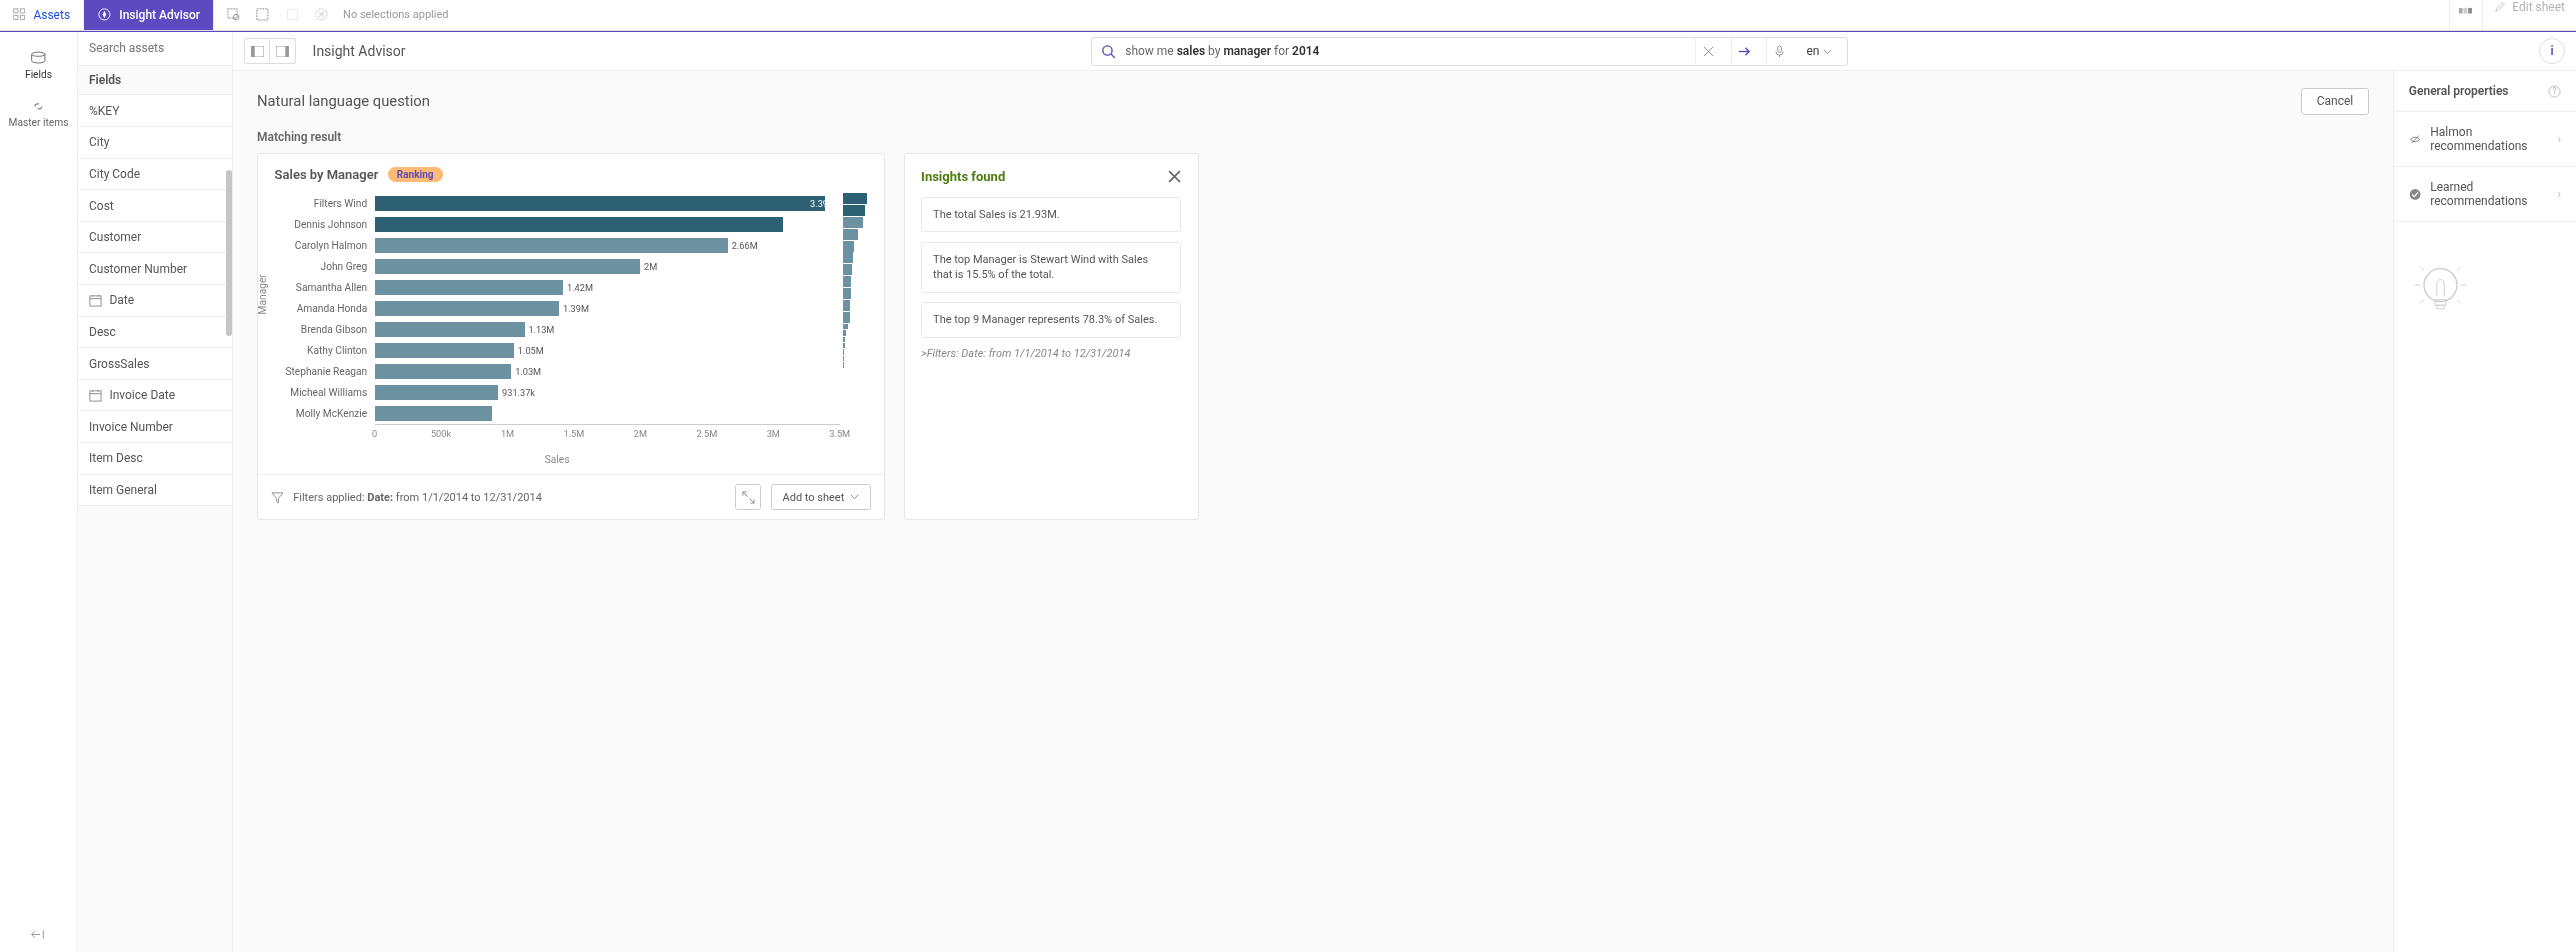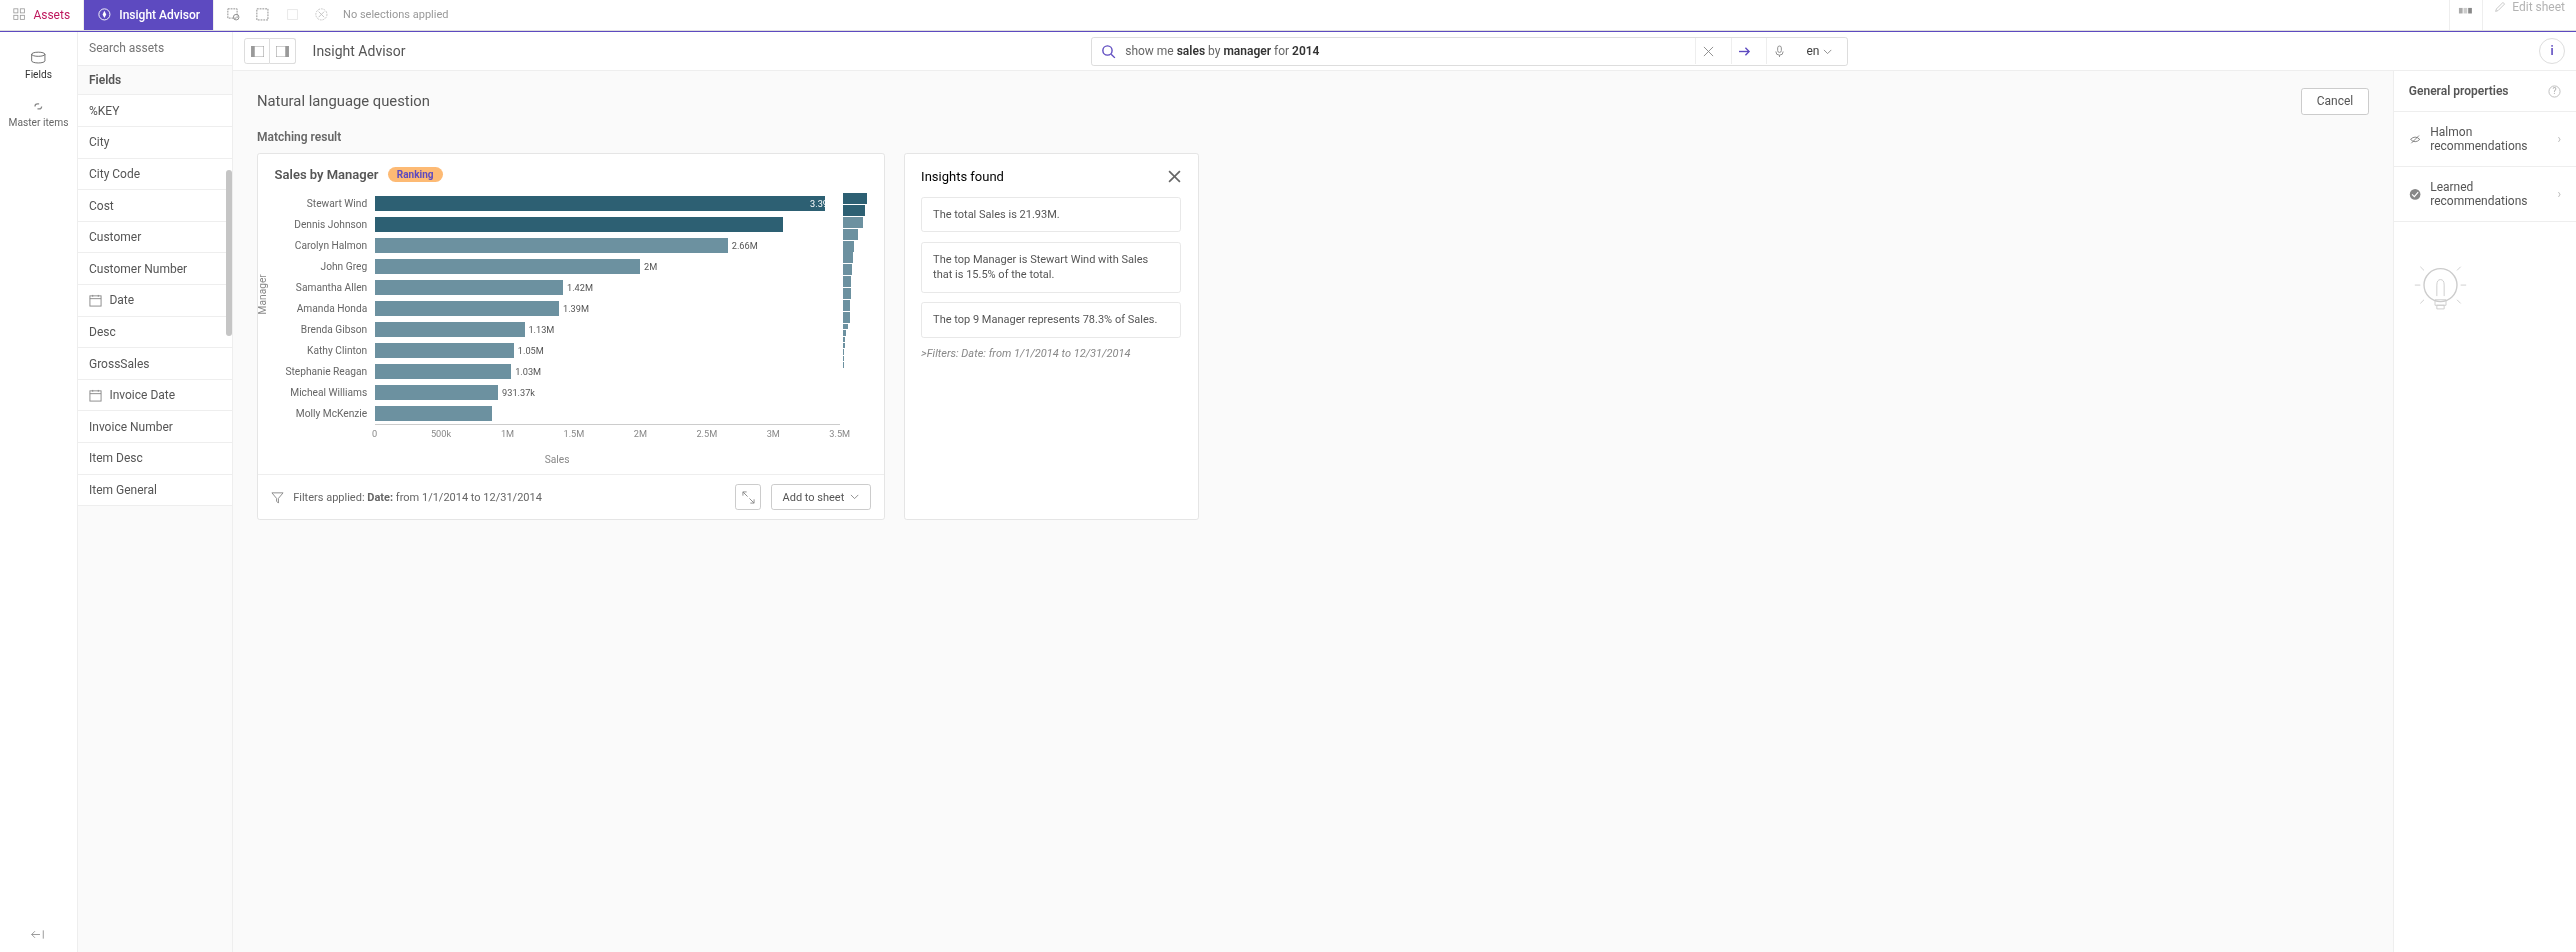--- a/index.html
+++ b/index.html
@@ -1,18 +1,18 @@
 <!DOCTYPE html>
 <html style="font-size:14.8px"><head>
 <meta charset="utf-8">
 <style>
 * { margin:0; padding:0; box-sizing:border-box; font-family:-apple-system,BlinkMacSystemFont,"Segoe UI",Roboto,sans-serif; }
 body { background:#f5f5f5; color:#404040; font-size:12px; overflow:hidden; }
 .topbar { height:30.5px; background:#fff; border-bottom:0.9px solid #ddd; display:flex; align-items:center; }
-.topbar .tab { height:100%; display:flex; align-items:center; padding:0 13px; gap:7.4px; font-size:12px; color:#be185d; border-right:0.9px solid #eee; cursor:pointer; }
+.topbar .tab { height:100%; display:flex; align-items:center; padding:0 13px; gap:7.4px; font-size:12px; color:#1d4ed8; border-right:0.9px solid #eee; cursor:pointer; }
 .topbar .tab.active { background:#5d4ac0; color:#fff; }
 .topbar .icons-group { display:flex; gap:5.5px; padding:0 7.4px; align-items:center; }
 .topbar .icon-btn { width:24px; height:24px; display:flex; align-items:center; justify-content:center; color:#888; cursor:pointer; }
 .topbar .no-sel { color:#999; font-size:11px; margin-left:3.7px; }
 .topbar .spacer { flex:1; }
 .topbar .right-btn { padding:0 11px; height:100%; display:flex; align-items:flex-start; gap:5.5px; color:#b3b3b3; border-left:0.9px solid #eee; cursor:pointer; }
 
 .accent-bar { height:1.8px; background:#5d4ac0; }
 
 .container { display:flex; height:calc(100vh - 32px); }
@@ -82,21 +82,21 @@
 .bar-row .val.outside { color:#555; }
 .x-axis { margin-left:100px; border-top:0.9px solid #ccc; position:relative; height:28px; }
 .x-tick { position:absolute; top:2.8px; font-size:9.2px; color:#888; transform:translateX(-50%); }
 .xlabel { text-align:center; font-size:10.2px; color:#888; margin-top:1.8px; }
 
 .mini-bar { height:10.2px; margin-bottom:0.9px; background:#2d6073; }
 .mini-bar.light { background:#6c91a0; }
 
 .insights-card { flex:0 0 295px; background:#fff; border:0.9px solid #e5e5e5; border-radius:2.8px; padding:14.8px 16.6px; }
 .insights-head { display:flex; justify-content:space-between; align-items:center; margin-bottom:13px; }
-.insights-title { font-size:13px; font-weight:400; color:#000000; }
+.insights-title { font-size:13px; font-weight:700; color:#4d7c0f; }
 .insights-close { font-size:14.8px; color:#666; cursor:pointer; }
 .insight-box { border:0.9px solid #e8e8e8; border-radius:2.8px; padding:9.2px 11px; font-size:11px; color:#555; margin-bottom:9.2px; line-height:1.4; }
 .insight-filter { font-size:11px; font-style:italic; color:#888; margin-top:3.7px; }
 
 .right-panel { width:183px; background:#fff; border-left:0.9px solid #eee; padding:0; }
 .rp-head { padding:13px 14.8px; font-size:12px; font-weight:600; color:#555; display:flex; align-items:center; gap:7.4px; border-bottom:0.9px solid #eee; }
 .rp-item { padding:13px 14.8px; font-size:12px; color:#555; display:flex; align-items:center; gap:9.2px; border-bottom:0.9px solid #eee; cursor:pointer; }
 .rp-item .chev { margin-left:auto; color:#bbb; }
 .rp-empty { padding:37px 18.5px; text-align:center; }
 .rp-empty .bulb { font-size:44px; color:#ccc; margin-bottom:18.5px; }
@@ -304,21 +304,21 @@
           <div class="chart-card">
             <div class="chart-head">
               <span class="chart-title">Sales by Manager</span>
               <span class="chart-badge">Ranking</span>
             </div>
             <div class="chart-body">
               <div class="chart-main">
                 <div class="ylabel-col">Manager</div>
                 <div class="bars" id="bars">
                     <div class="bar-row">
-                      <div class="name">Stewart Wind</div>
+                      <div class="name">Filters Wind</div>
                       <div class="track">
                         <div class="bar" style="width:96.85714285714285%"></div>
                         <div class="val inside" style="width:96.85714285714285%">3.39M</div>
                       </div>
                     </div>
                     <div class="bar-row">
                       <div class="name">Dennis Johnson</div>
                       <div class="track">
                         <div class="bar" style="width:87.71428571428571%"></div>
                         <div class="val inside" style="width:87.71428571428571%">3.07M</div>

